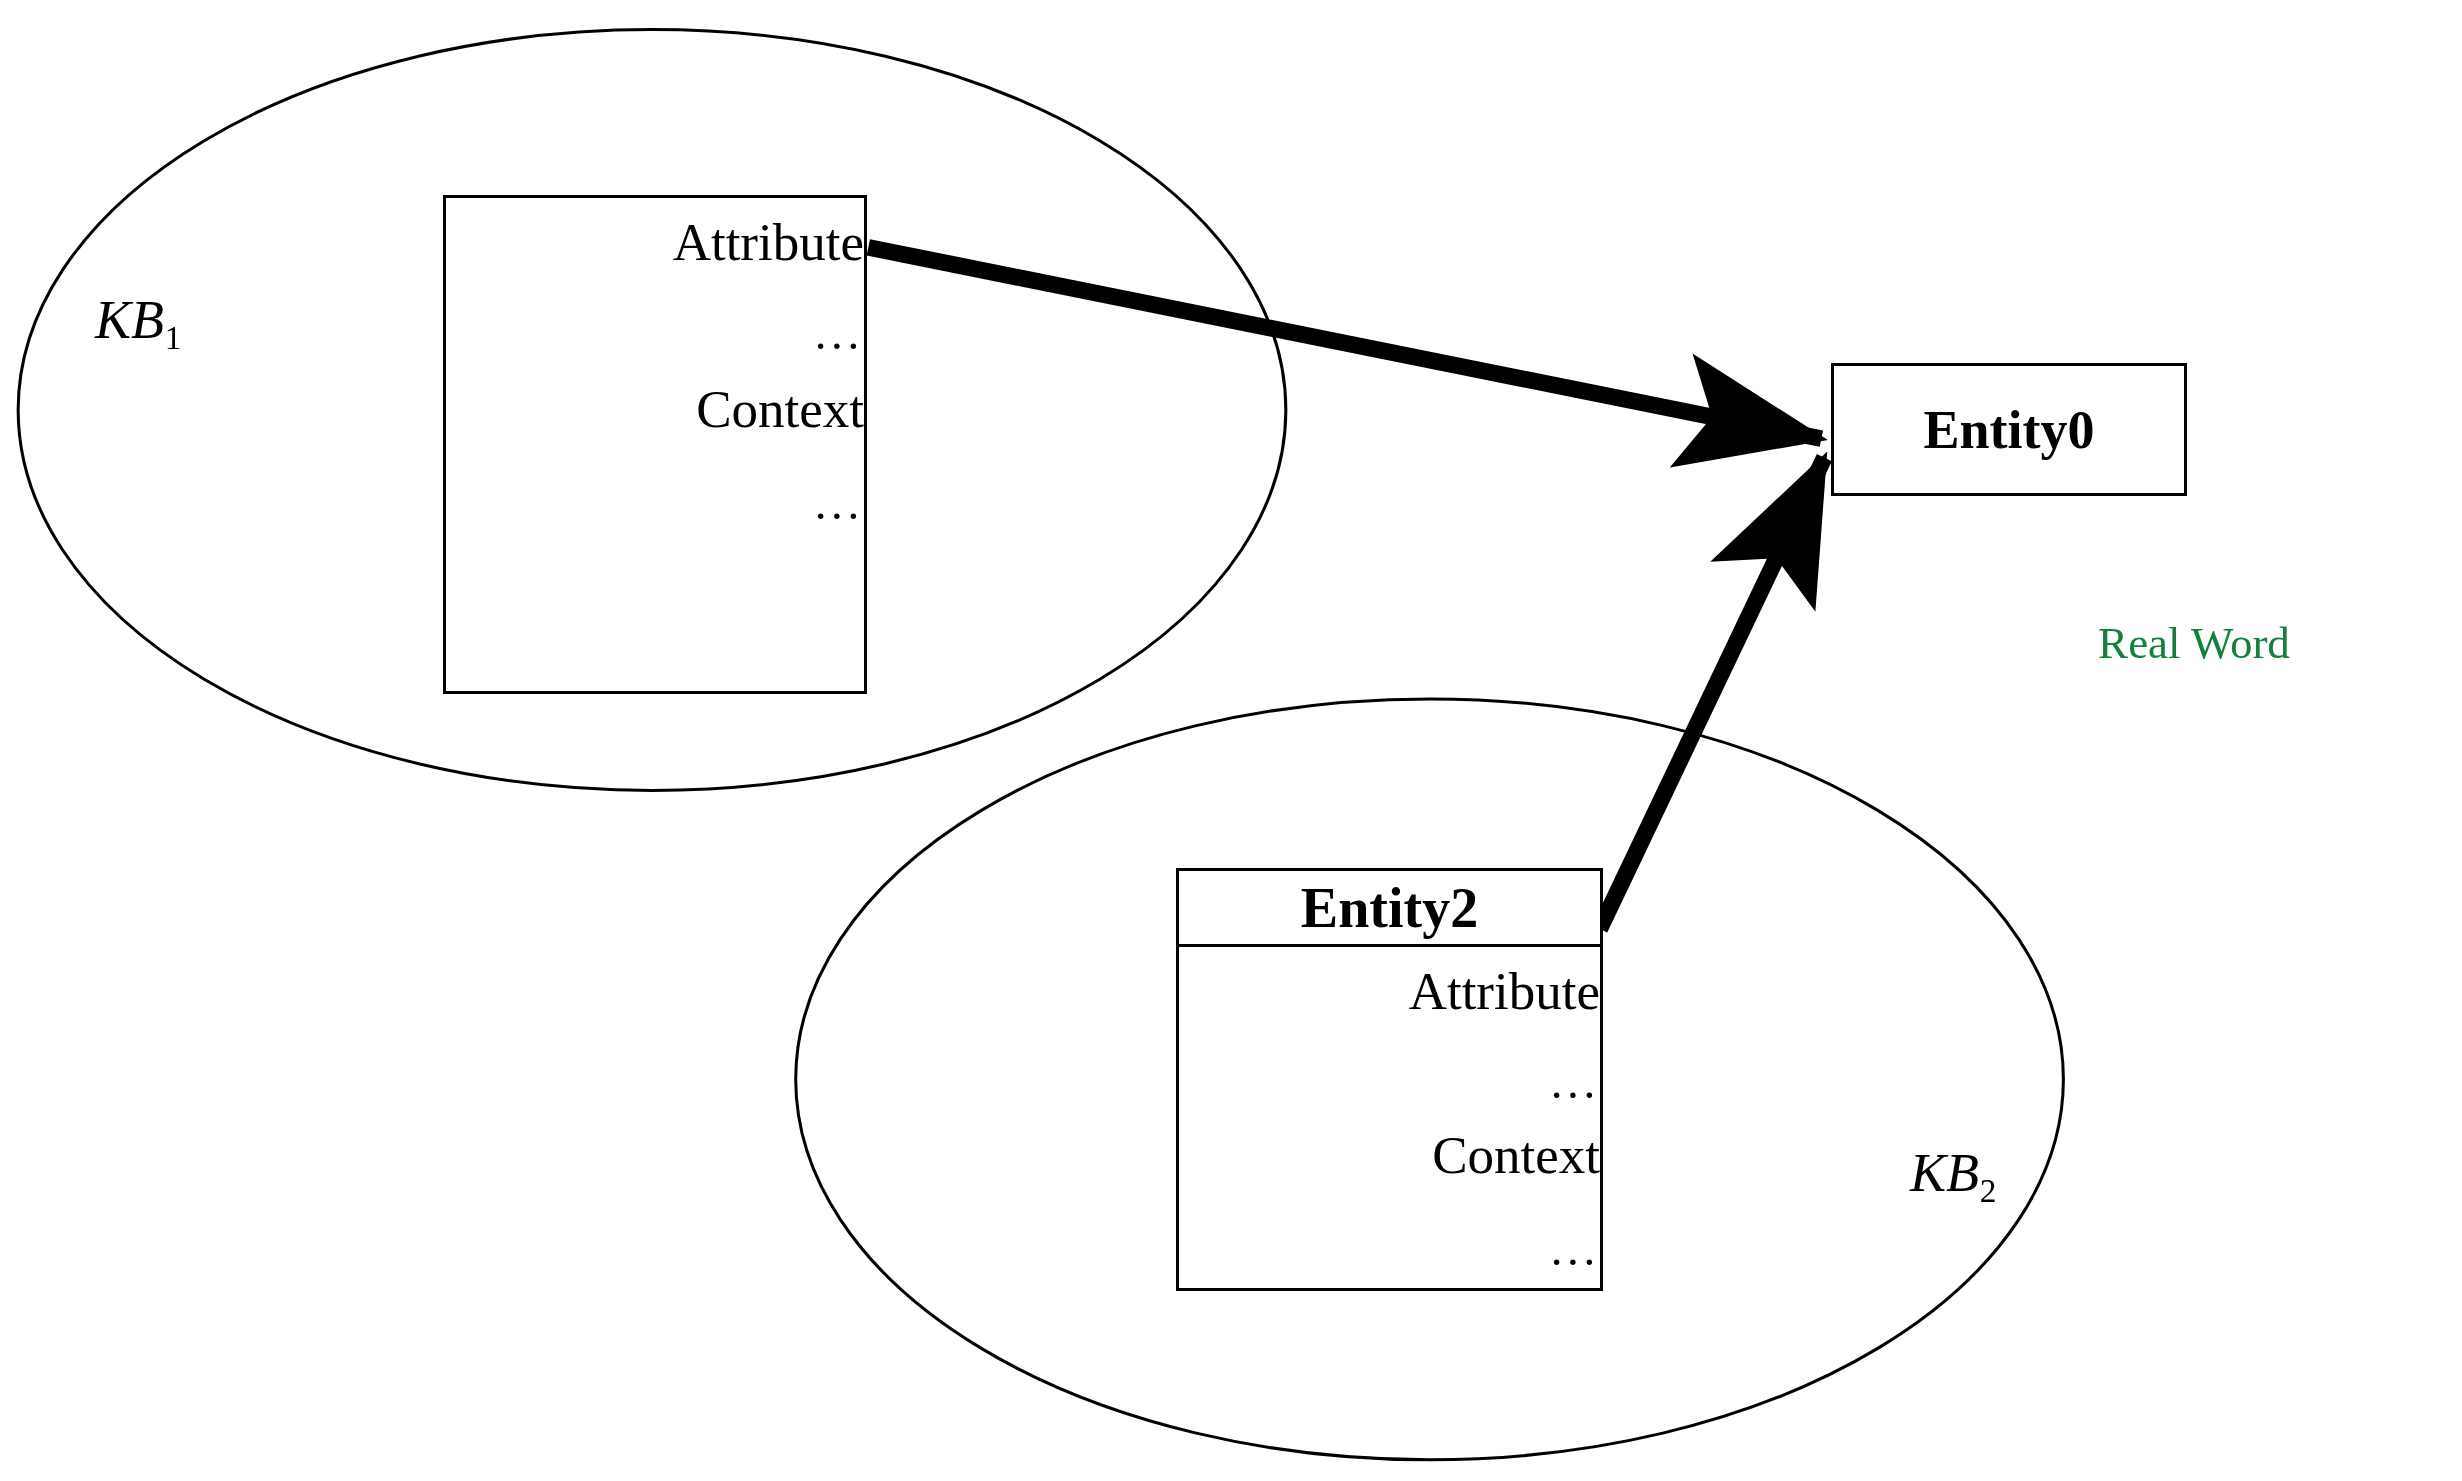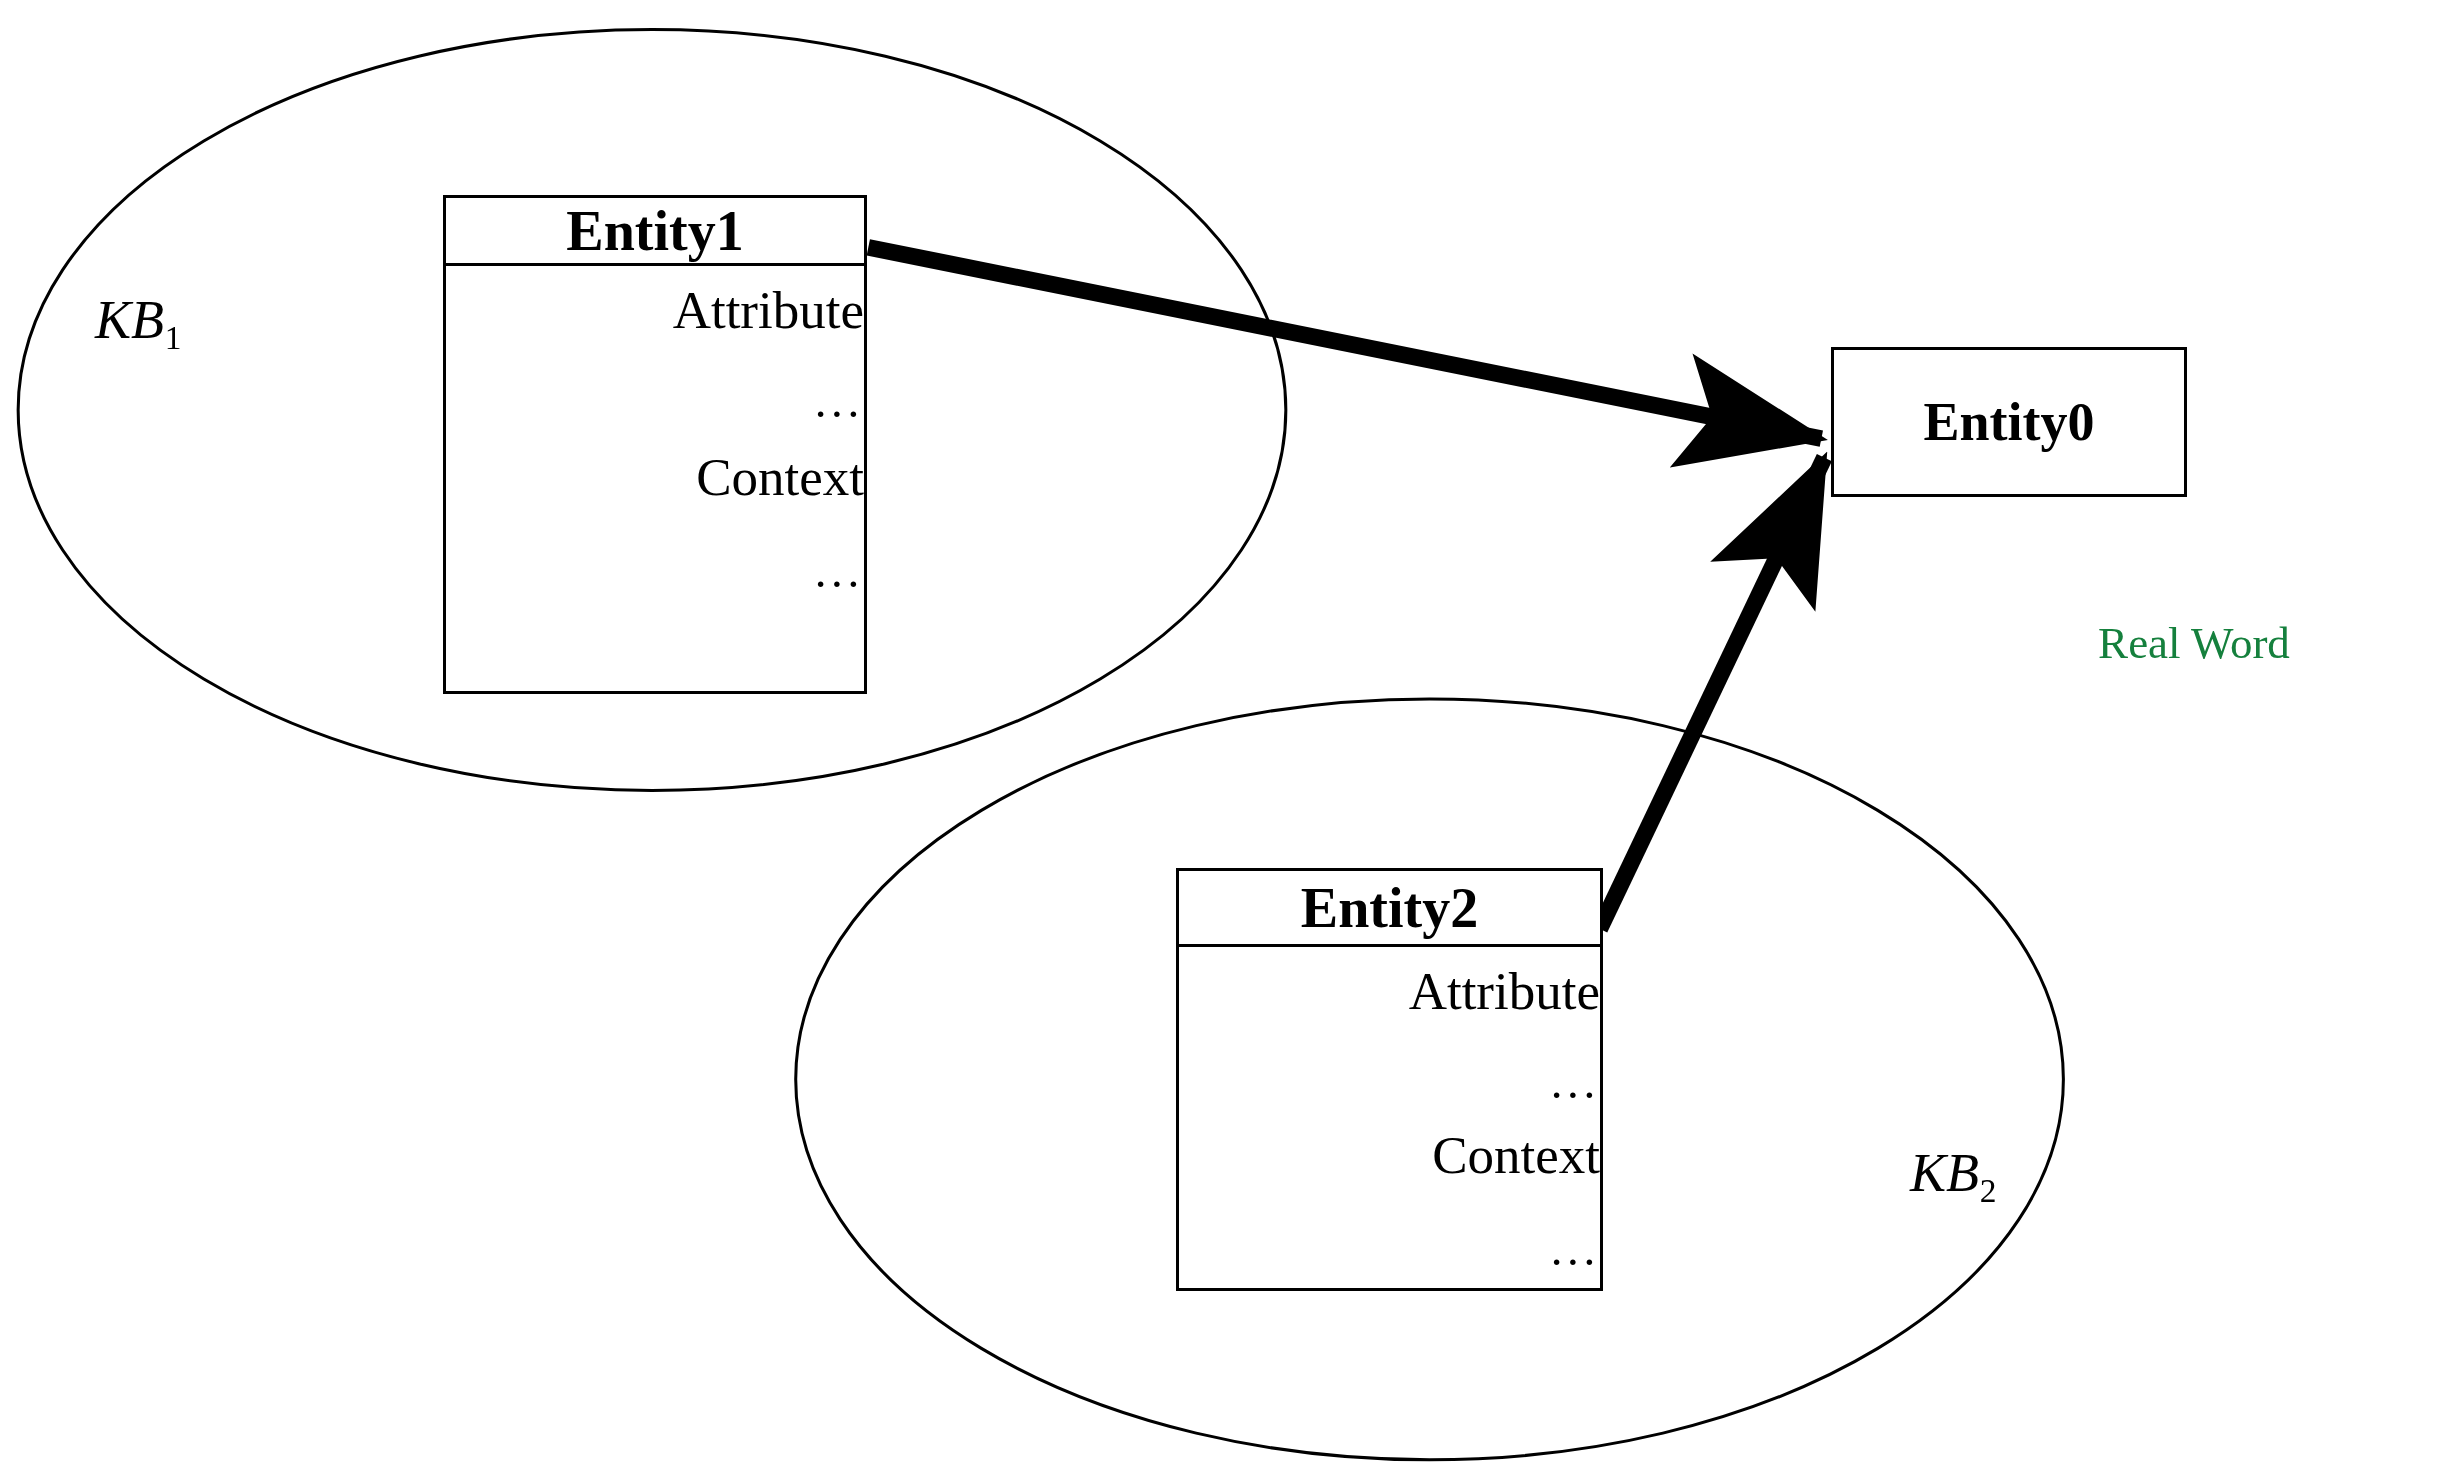--- a/index.html
+++ b/index.html
@@ -80,21 +80,21 @@
   
   #entity1-box { left: 443px; top: 195px; width: 424px; height: 499px; }
   #entity1-box .entity-header { height: 68px; font-size: 56px; }
   #entity1-box .entity-body { height: 428px; padding-top: 12px; }
   
   #entity2-box { left: 1176px; top: 868px; width: 427px; height: 423px; }
   #entity2-box .entity-header { height: 76px; font-size: 56px; }
   #entity2-box .entity-body { height: 420px; padding-top: 12px; }
   
   #entity0-box {
-    left: 1831px; top: 347px; width: 356px; height: 150px;
+    left: 1831px; top: 363px; width: 356px; height: 133px;
     display: flex; align-items: center; justify-content: center;
   }
   #entity0-label { font-size: 54px; font-weight: bold; color: #000000; }
   
   #kb1-label { left: 95px; top: 289px; font-size: 54px; }
   #kb2-label { left: 1910px; top: 1142px; font-size: 54px; }
   
   #real-word-label { left: 2194px; top: 617px; font-size: 45px; transform: translateX(-50%); }
 </style>
 </head>
@@ -114,21 +114,20 @@
 
     <line x1="1148" y1="327" x2="2408" y2="580" stroke="#000000" stroke-width="22" marker-end="url(#arrowhead)"></line>
     <line x1="2115" y1="1228" x2="2412" y2="605" stroke="#000000" stroke-width="22" marker-end="url(#arrowhead)"></line>
   </svg>
 
   <div class="kb-label" id="kb1-label"><span>KB</span><sub>1</sub></div>
 
   <div class="kb-label" id="kb2-label"><span>KB</span><sub>2</sub></div>
 
   <div class="entity-box" id="entity1-box">
-    <div class="entity-header">Entity1</div>
     <div class="entity-body">
       <div class="entity-row" style="font-size:53px;margin-top:6px;">Attribute</div>
       <div class="entity-row ellipsis-row" style="font-size:47px;margin-top:41px;">...</div>
       <div class="entity-row" style="font-size:53px;margin-top:26px;">Context</div>
       <div class="entity-row ellipsis-row" style="font-size:47px;margin-top:44px;">...</div>
     </div>
   </div>
 
   <div class="entity-box" id="entity2-box">
     <div class="entity-header">Entity2</div>

